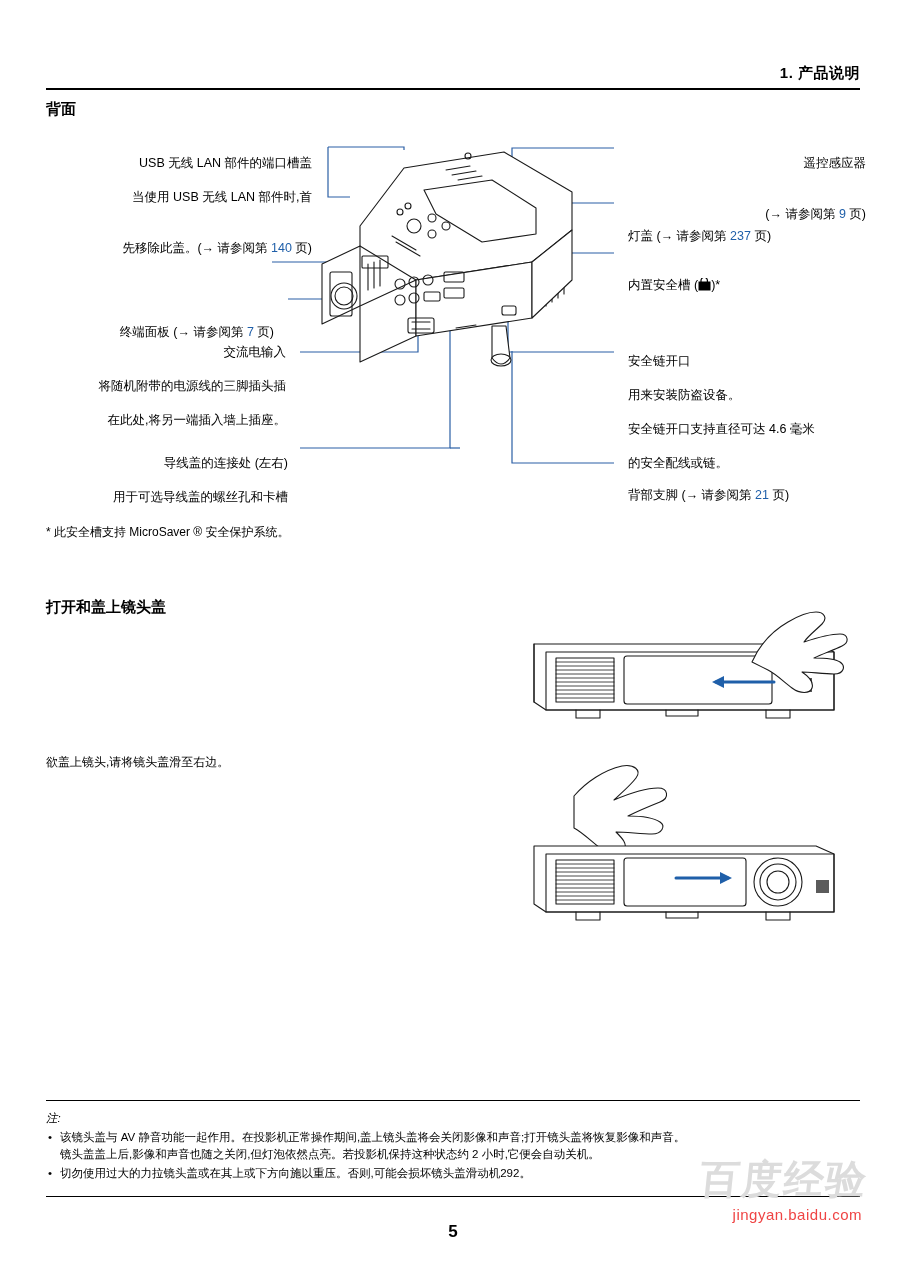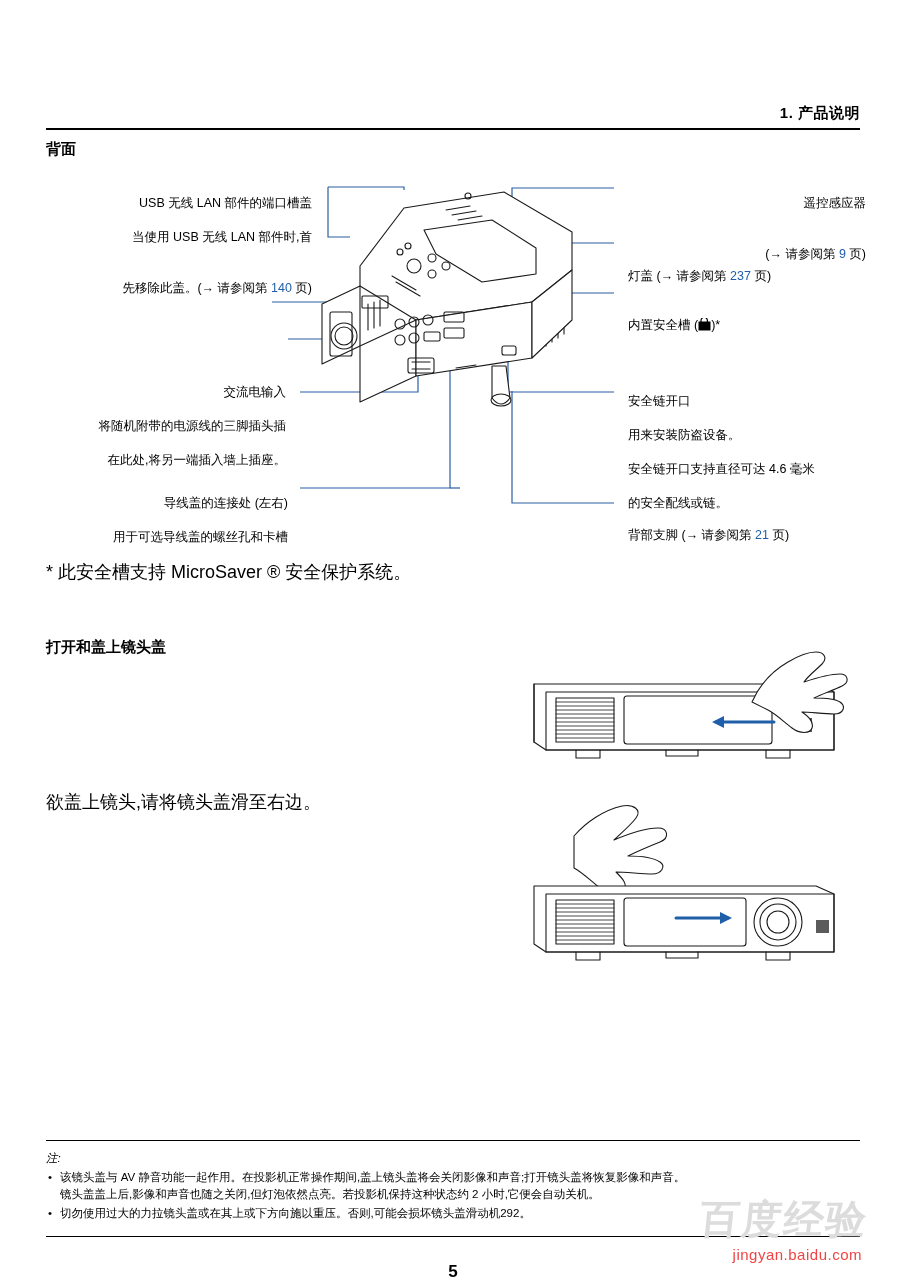--- a/index.html
+++ b/index.html
@@ -4,21 +4,21 @@
 <style>
   html, body { margin:0; padding:0; }
   body {
     width:906px; height:1280px;
     background:#ffffff;
     font-family:"Liberation Sans", sans-serif;
     color:#000;
     position:relative;
     overflow:hidden;
   }
-  .page { position:absolute; inset:0;margin-top:40px; }
+  .page { position:absolute; inset:0; }
 
   
   .header-rule {
     position:absolute; left:46px; top:88px; width:814px; height:2px;
     background:#000;
   }
   .header-title {
     position:absolute; right:46px; top:64px;
     font-size:15px; font-weight:bold; letter-spacing:0.5px;
   }
@@ -35,21 +35,21 @@
     line-height:17px;
     color:#000;
     white-space:pre-line;
   }
   .callout.right { text-align:right; }
   .callout.left  { text-align:left; }
   .blue { color:#1f5fa9; }
   .ital { }
 
   
-  .body-text { position:absolute; font-size:18px; line-height:20px; }
+  .body-text { position:absolute; font-size:12px; line-height:20px; }
 
   
   .note-rule {
     position:absolute; left:46px; width:814px; height:1px; background:#000;
   }
   .notes { position:absolute; left:46px; width:814px; font-size:11.5px; line-height:17px; }
   .notes .lbl { font-style:italic; }
   .notes ul { list-style:none; margin:0; padding:0; }
   .notes li { position:relative; padding-left:14px; margin-top:2px; }
   .notes li:before {
@@ -186,20 +186,25 @@
 
   <div class="callout right" style="left:46px; top:138px; width:266px;">
     <div class="ital">USB 无线 LAN 部件的端口槽盖</div>
     <div class="ital">当使用 USB 无线 LAN 部件时,首</div>
     <div class="ital">
       <span>先移除此盖。(→ 请参阅第 </span><span class="blue">140</span><span> 页)</span>
     </div>
   </div>
 
 
+  <div class="callout right" style="left:46px; top:290px; width:228px;">
+    <div>
+      <span>终端面板 (→ 请参阅第 </span><span class="blue">7</span><span> 页)</span>
+    </div>
+  </div>
 
   <div class="callout right" style="left:46px; top:327px; width:240px;">
     <div>交流电输入</div>
     <div>将随机附带的电源线的三脚插头插</div>
     <div>在此处,将另一端插入墙上插座。</div>
   </div>
 
   <div class="callout right" style="left:46px; top:438px; width:242px;">
     <div class="ital">导线盖的连接处 (左右)</div>
     <div>用于可选导线盖的螺丝孔和卡槽</div>

